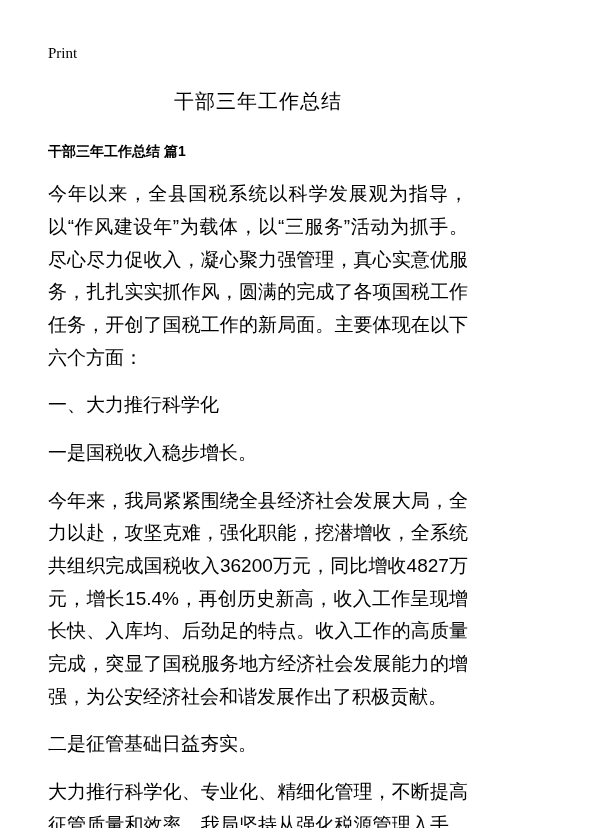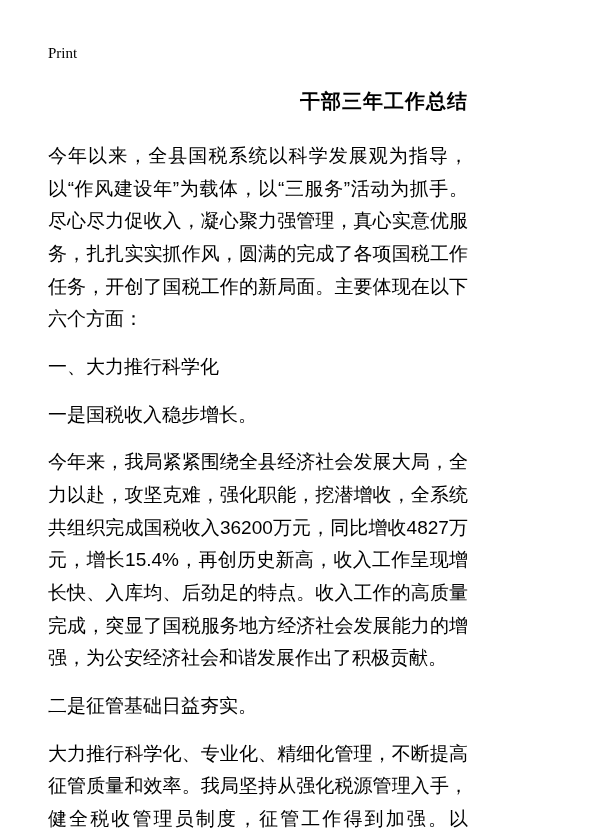--- a/index.html
+++ b/index.html
@@ -24,23 +24,23 @@
   .print-link {
     font-size: 15px;
     color: #000000;
     line-height: 1.2;
     margin: 0 0 26px 0;
     display: inline-block;
     text-decoration: none;
     font-family: "Liberation Serif", "DejaVu Serif", serif;
   }
   .doc-title {
-    text-align: right;
+    text-align: center;
     font-size: 20px;
-    font-weight: bold;
+    font-weight: normal;
     letter-spacing: 1px;
     margin: 0 0 26px 0;
     line-height: 1.3;
   }
   .subtitle {
     font-size: 13.5px;
     line-height: 1.6;
     margin: 0 0 18px 0;
   }
   .section-head {
@@ -63,20 +63,21 @@
 </head>
 <body>
 
 <div class="page">
 
   <a href="#" class="print-link">Print</a>
 
   <h1 class="doc-title">干部三年工作总结</h1>
 
 
+  <div class="section-head">干部三年工作总结 篇1</div>
 
   <p class="body-text">今年以来，全县国税系统以科学发展观为指导，以“作风建设年”为载体，以“三服务”活动为抓手。尽心尽力促收入，凝心聚力强管理，真心实意优服务，扎扎实实抓作风，圆满的完成了各项国税工作任务，开创了国税工作的新局面。主要体现在以下六个方面：</p>
   <p class="body-text">一、大力推行科学化</p>
   <p class="body-text">一是国税收入稳步增长。</p>
   <p class="body-text">今年来，我局紧紧围绕全县经济社会发展大局，全力以赴，攻坚克难，强化职能，挖潜增收，全系统共组织完成国税收入36200万元，同比增收4827万元，增长15.4%，再创历史新高，收入工作呈现增长快、入库均、后劲足的特点。收入工作的高质量完成，突显了国税服务地方经济社会发展能力的增强，为公安经济社会和谐发展作出了积极贡献。</p>
   <p class="body-text">二是征管基础日益夯实。</p>
   <p class="body-text">大力推行科学化、专业化、精细化管理，不断提高征管质量和效率。我局坚持从强化税源管理入手，健全税收管理员制度，征管工作得到加强。以CTAIS系统为依托，开展户籍清理。查明我局在册纳税人6555户，其中一般纳税人446户，小规模纳税人200户，个体工商户5980户。认真落实税收管理员制度。根据《税收管理员工作规范》要求，对174名管理员实行主管、分管、税收管理员三级管理制度。层层落实，责任到人，并加强了管理员巡查考核和日志考核。建立了职责明晰、管理规范、协作高效、监控严密的税收征管运行机制。加强文档网税种管理。加强增值税一般纳税人管理，把好认定审批关，新办认定115户次，全县456户一般纳税人全部纳入网上认证。规范企业所得税管理，做到“大户精管、小户细管”，加强所得税汇算清缴，为368户纳税人确立所得税征收方式，实现了户籍和日常管理的专业化。强化信息支撑。强化“信息管税”理念，推进系统内外网建设，所有纳税人全部纳入了微机管理，税收资料实行了一户式储存，深入推行财税库银横向联网系统和个体“双定”户委托银行划缴税款工作。97.07%的企业纳入系统，2759户次纳税人成功划缴了税款，征管数据质量在全市连续保持“零差错”。</p>
   
 
 </div>

